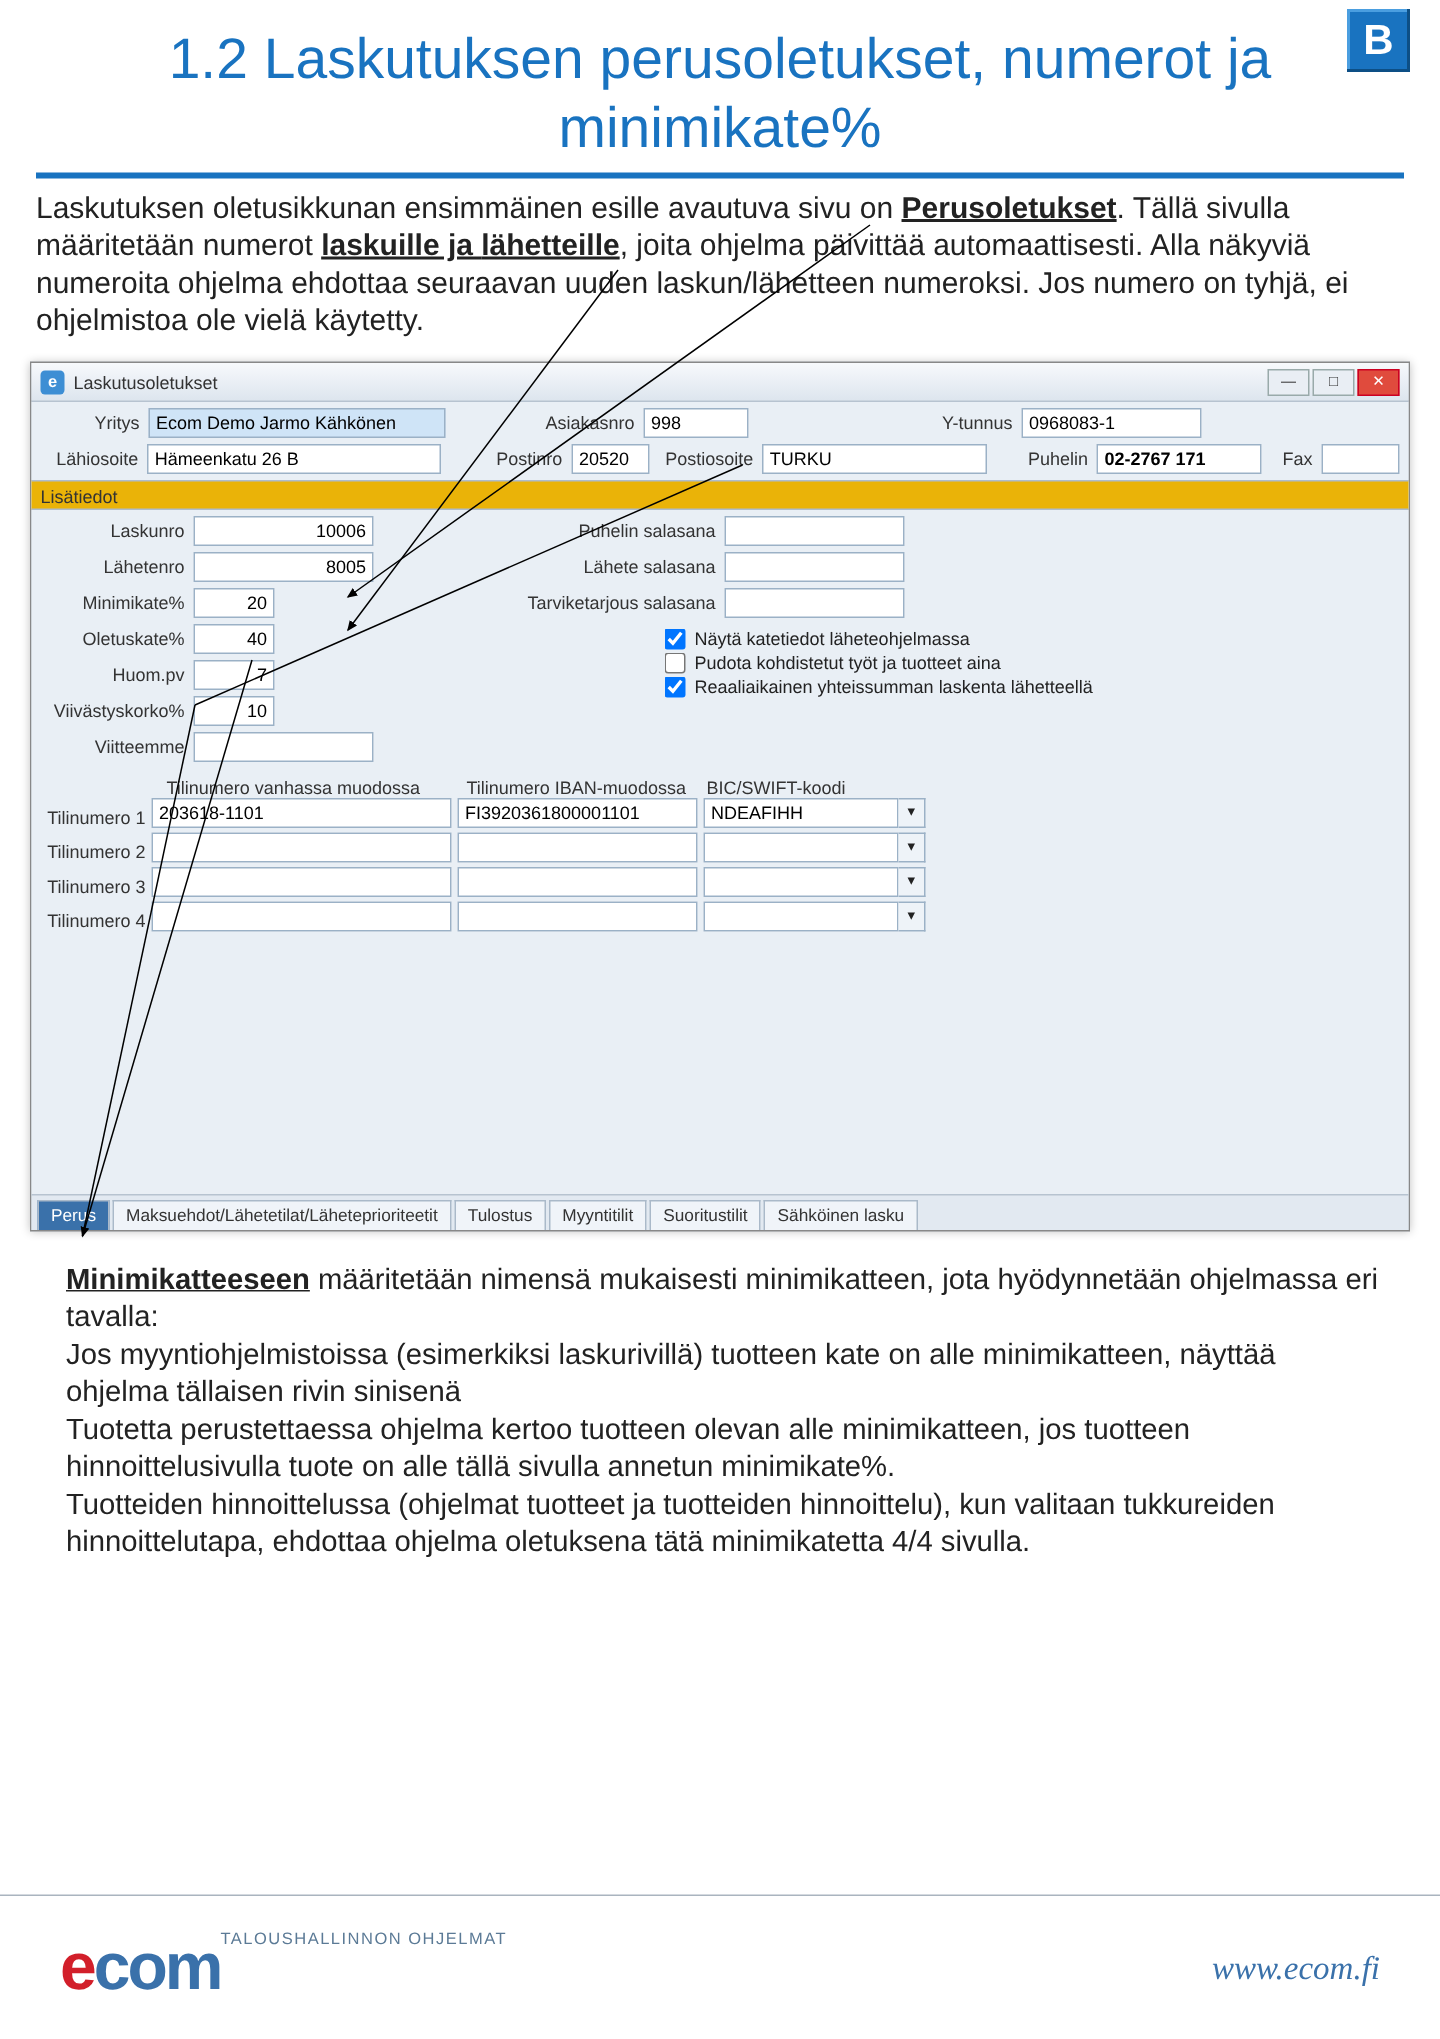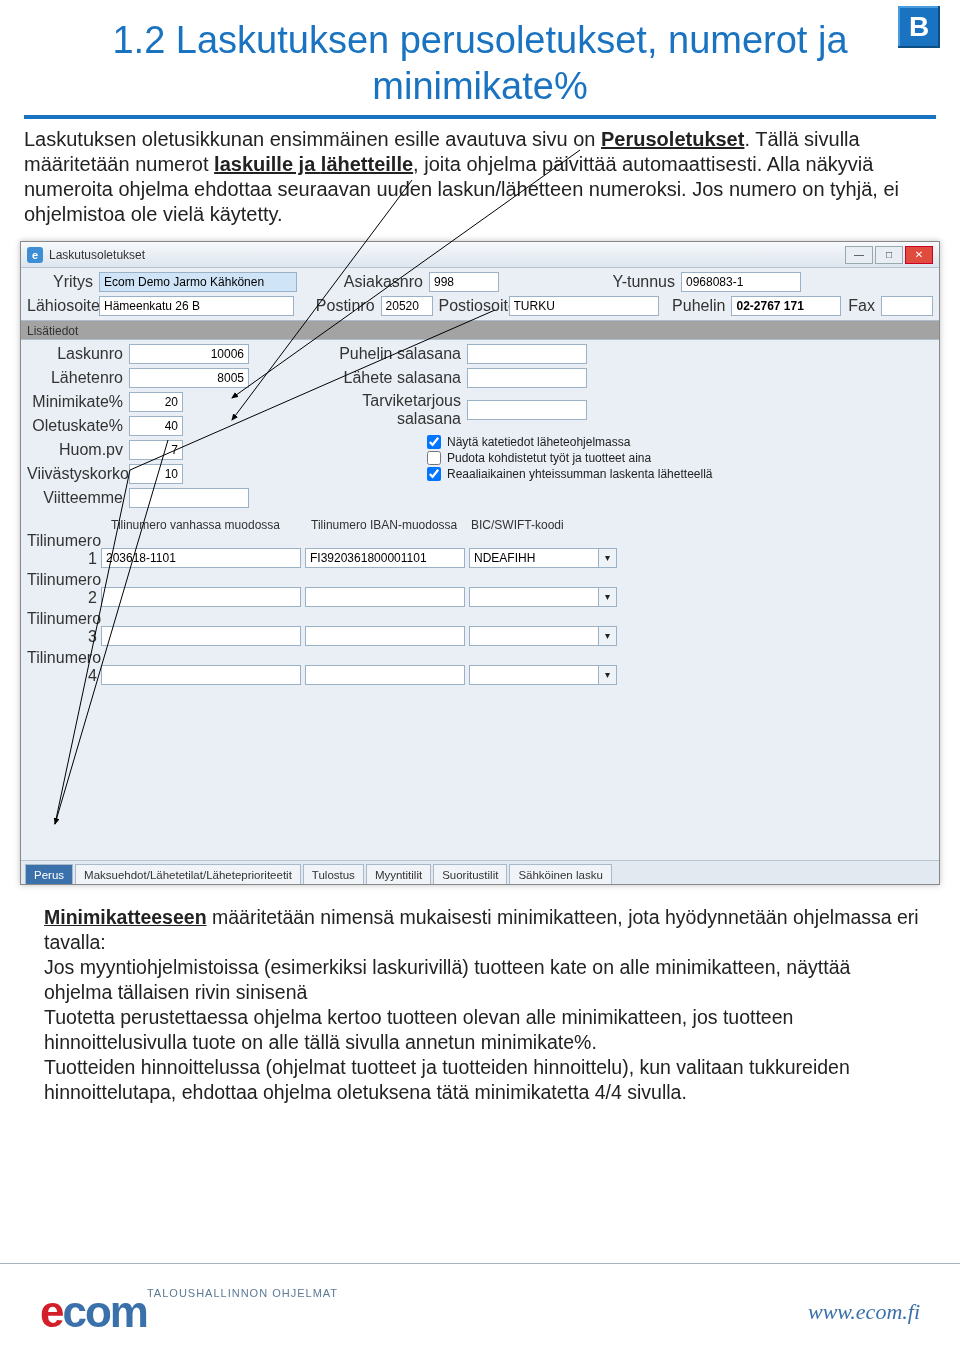--- a/index.html
+++ b/index.html
@@ -76,34 +76,34 @@
     font-size:10px; text-align:center; line-height:16px; color:#333;
   }
   .winbtn.close { background:#e04b3d; color:#fff; border-color:#c02; }
 
   .scr-body {
     background:#e9eff5;
     padding: 4px 6px 2px 6px;
   }
 
   .row { display:flex; align-items:center; gap:6px; margin-bottom:4px; }
-  .lbl { text-align:right; color:#333; font-size:16px; }
+  .lbl { text-align:right; color:#333; font-size:12px; }
   input.fld {
     border:1px solid #9bb1c6;
     background:#fff;
     height:20px;
     padding:0 4px;
     font-size:12px;
     font-family:inherit;
   }
   input.fld.sel { background:#cfe4f7; }
   input.fld.right { text-align:right; }
 
   .section-head {
-    background:#a3a3a3;
+    background:#eab308;
     border-top:1px solid #aebccd;
     border-bottom:1px solid #aebccd;
     height:20px;
     line-height:20px;
     padding-left:6px;
     font-size:12px;
     margin: 4px -6px 4px -6px;
     color:#333;
   }
 
@@ -209,21 +209,21 @@
         <span class="lbl" style="width:64px">Postiosoite</span>
         <input class="fld" style="width: 150px;" value="TURKU">
         <span class="lbl" style="width:62px">Puhelin</span>
         <input class="fld" style="width: 110px; font-weight: bold;" value="02-2767 171">
         <span class="lbl" style="width:28px">Fax</span>
         <input class="fld" style="width: 52px;" value="">
       </div>
 
       <div class="section-head">Lisätiedot</div>
 
-      <div style="display:flex; gap:44px;">
+      <div style="display:flex; gap:60px;">
         <div style="width:250px">
           <div class="row">
               <span class="lbl" style="width:96px">Laskunro</span>
               <input class="fld right" style="width: 120px;" value="10006">
             </div>
           <div class="row">
               <span class="lbl" style="width:96px">Lähetenro</span>
               <input class="fld right" style="width: 120px;" value="8005">
             </div>
           <div class="row">

